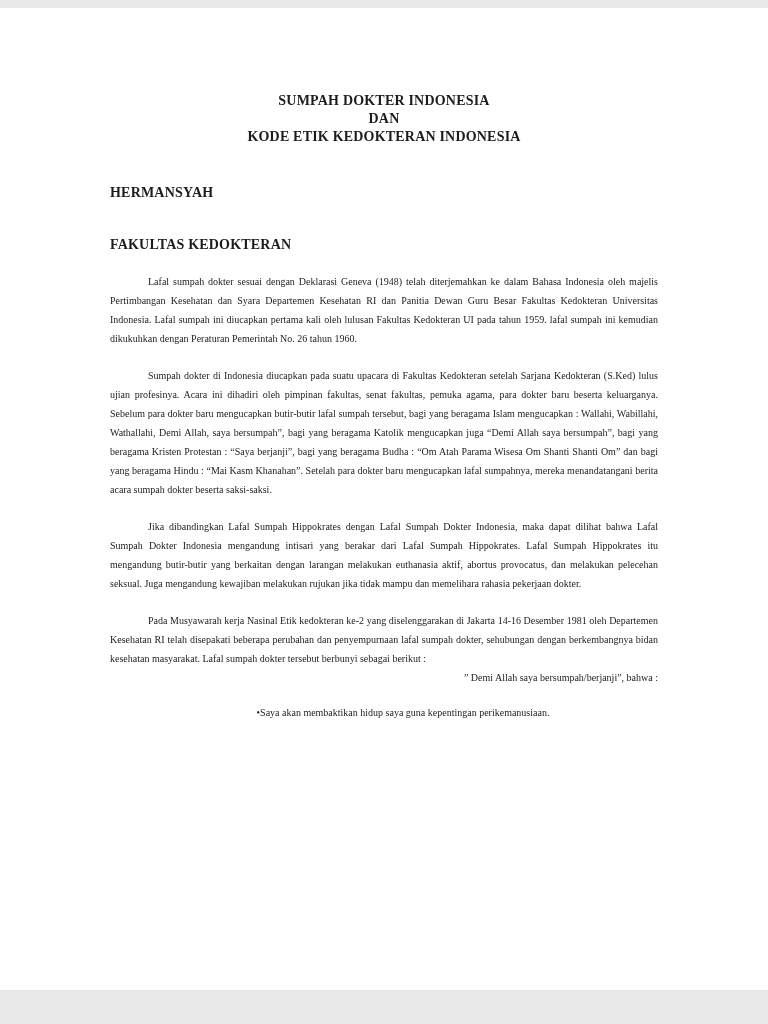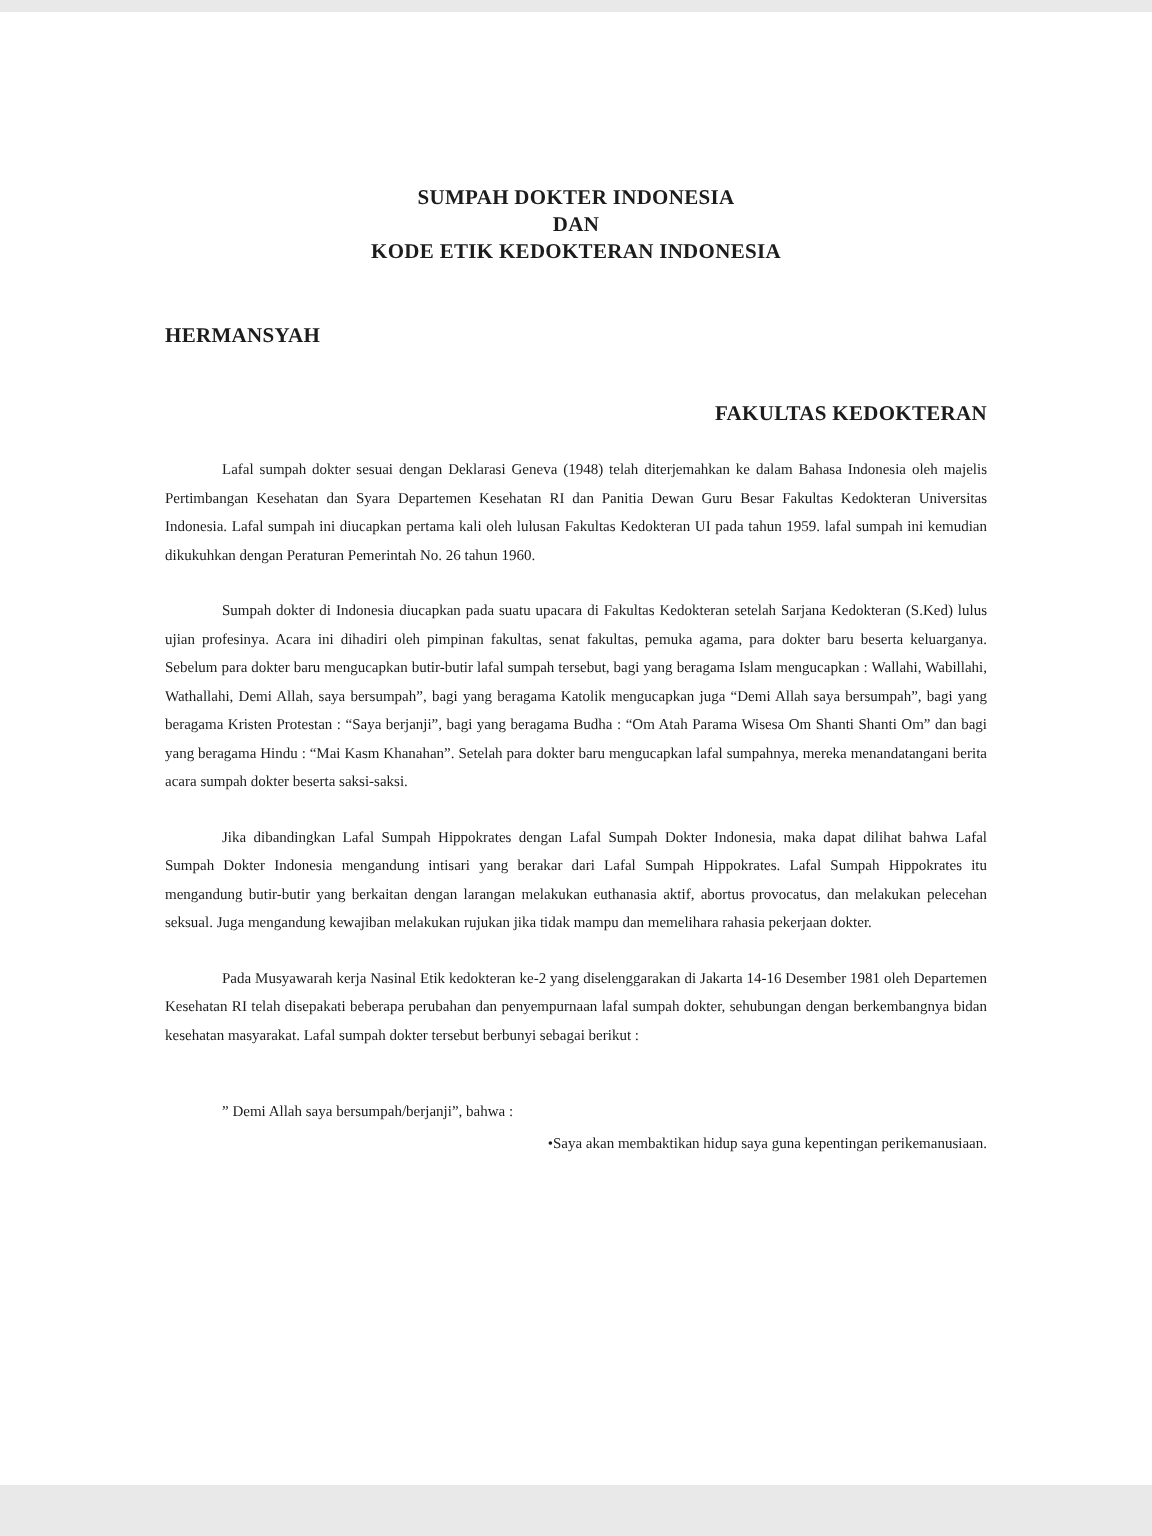--- a/index.html
+++ b/index.html
@@ -30,31 +30,30 @@
     left: 110px;
     top: 84px;
     width: 548px;
   }
   .title-block {
     text-align: center;
     font-weight: bold;
     font-size: 14px;
     line-height: 18px;
     letter-spacing: 0.2px;
-    margin-top: 32px;
   }
   .author-block {
     font-weight: bold;
     font-size: 14px;
     line-height: 18px;
     margin-top: 38px;
     letter-spacing: 0.2px;
   }
   .institution-block {
-    text-align: right;
+    text-align: left;
     font-weight: bold;
     font-size: 14px;
     line-height: 18px;
     margin-top: 34px;
     letter-spacing: 0.2px;
   }
   .body-text {
     margin-top: 18px;
     font-size: 10px;
     line-height: 19px;
@@ -63,27 +62,26 @@
   .para {
     margin: 0 0 18px 0;
     text-indent: 38px;
   }
   .para.tight {
     margin-bottom: 0;
     margin-top: 16px;
   }
   .oath-intro {
     text-indent: 38px;
-    text-align: left;
-    margin-top: 32px;
+    text-align: right;
   }
   .bullet-line {
     margin-left: 38px;
-    margin-top: 2px;
-    text-align: right;
+    margin-top: 16px;
+    text-align: center;
   }
 </style>
 </head>
 <body>
 
 <div class="canvas">
   <div class="page">
     <div class="content">
 
       <div class="title-block">

